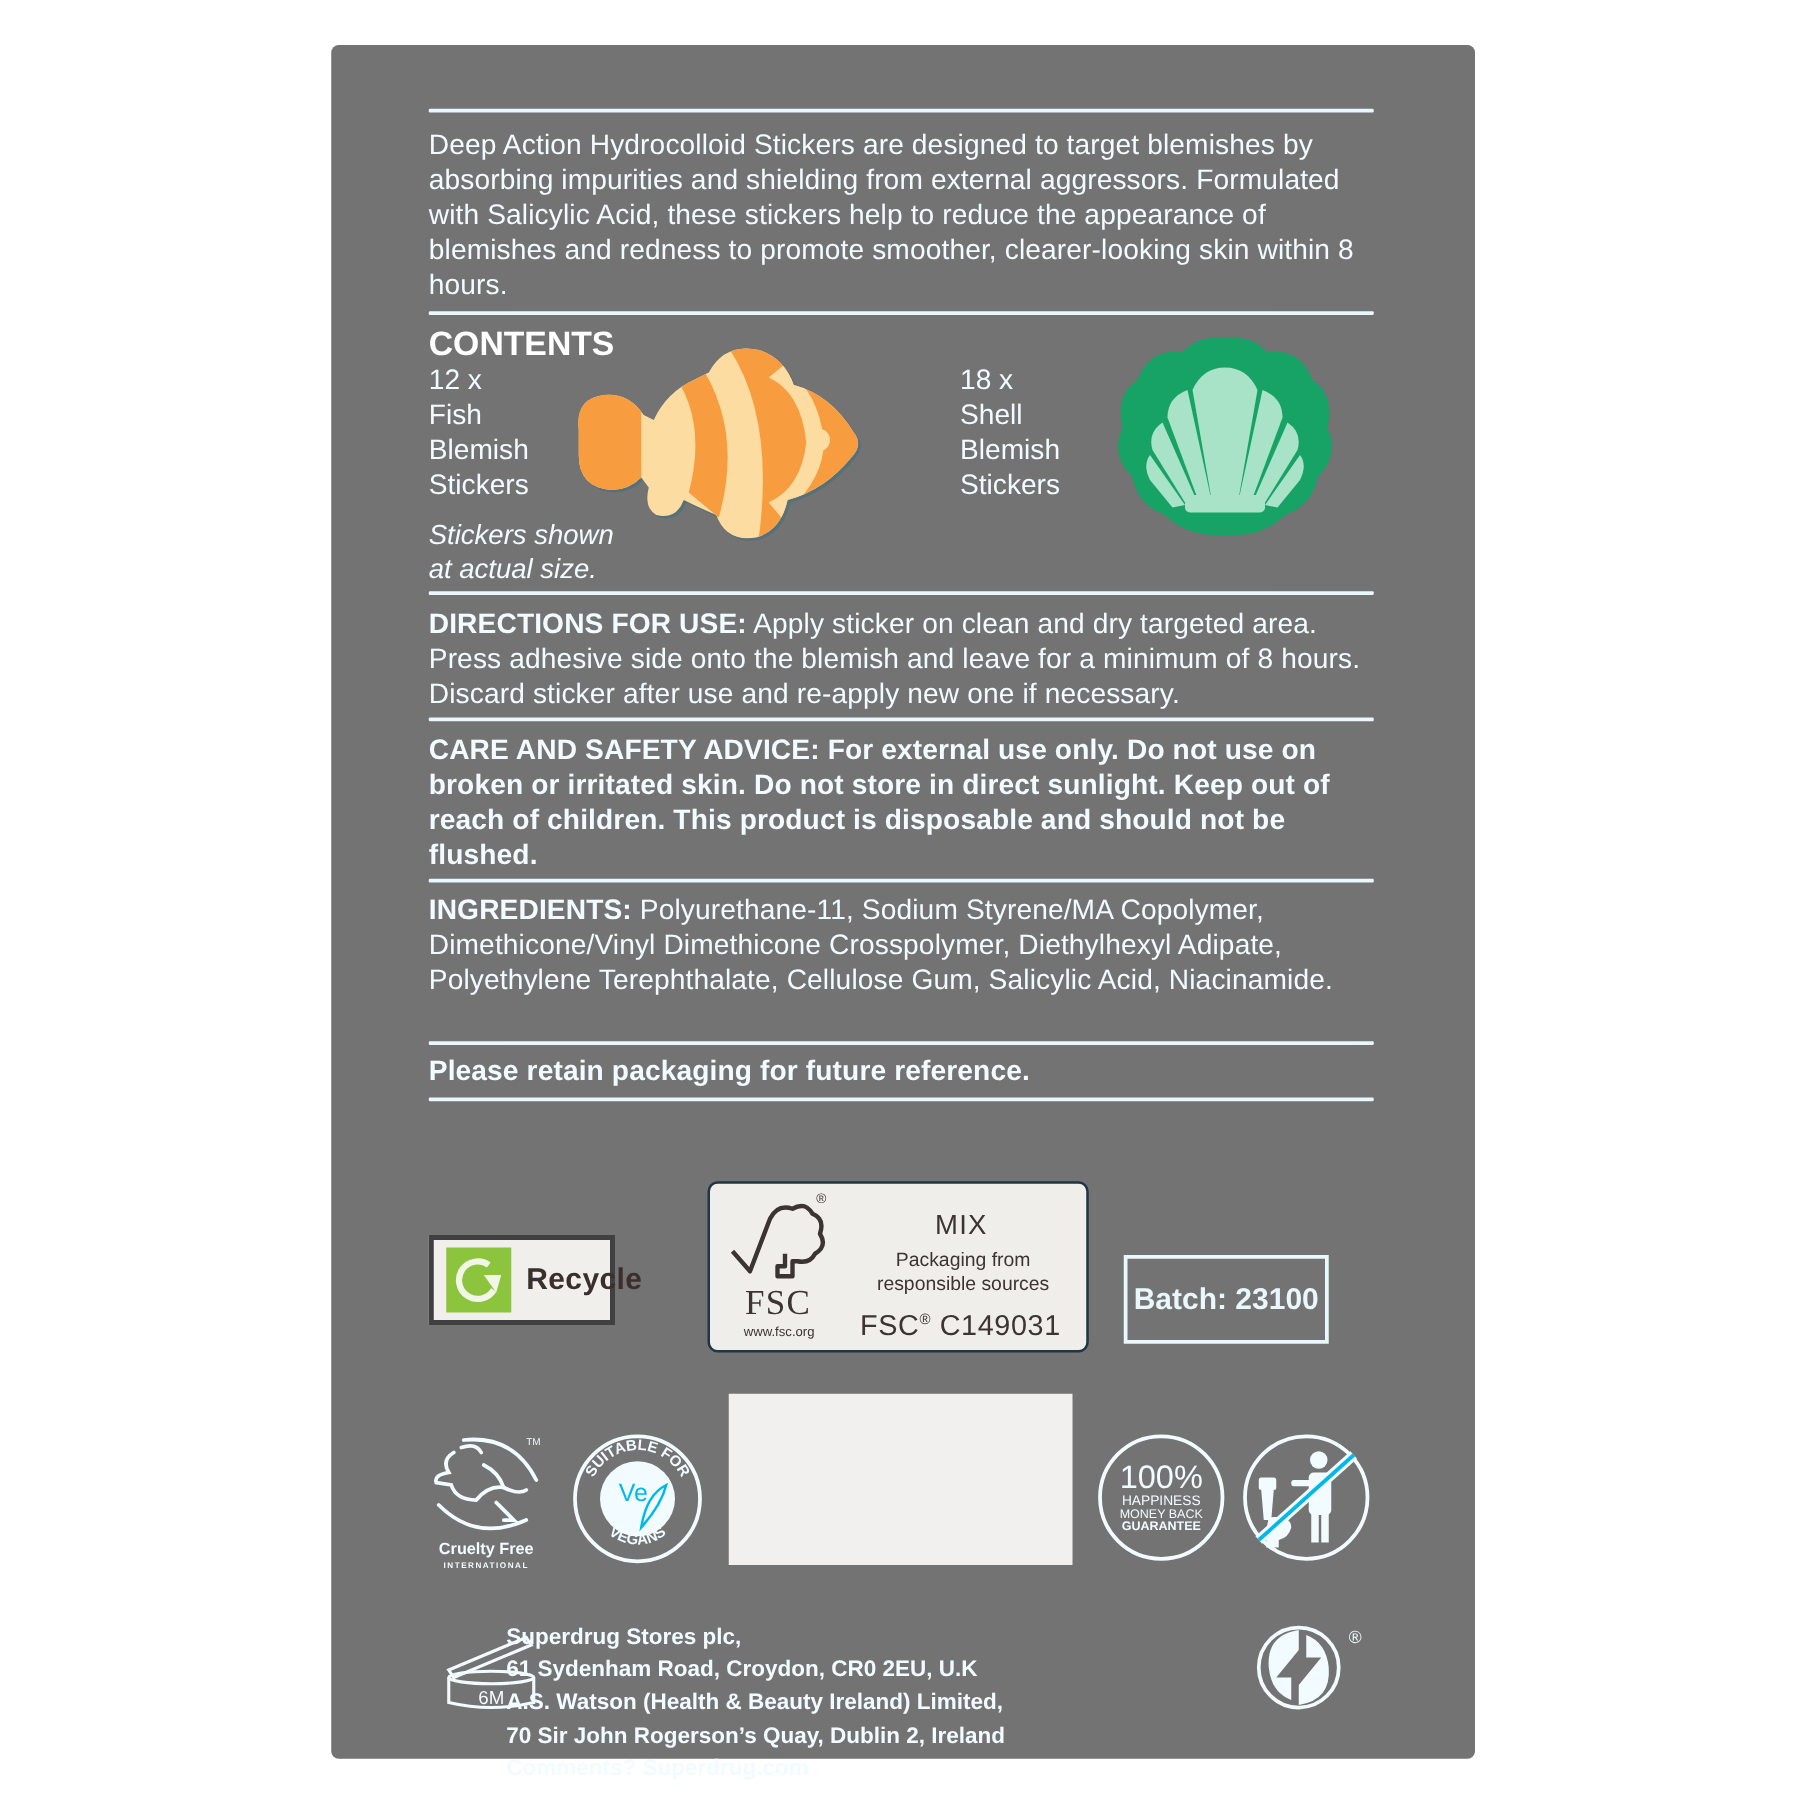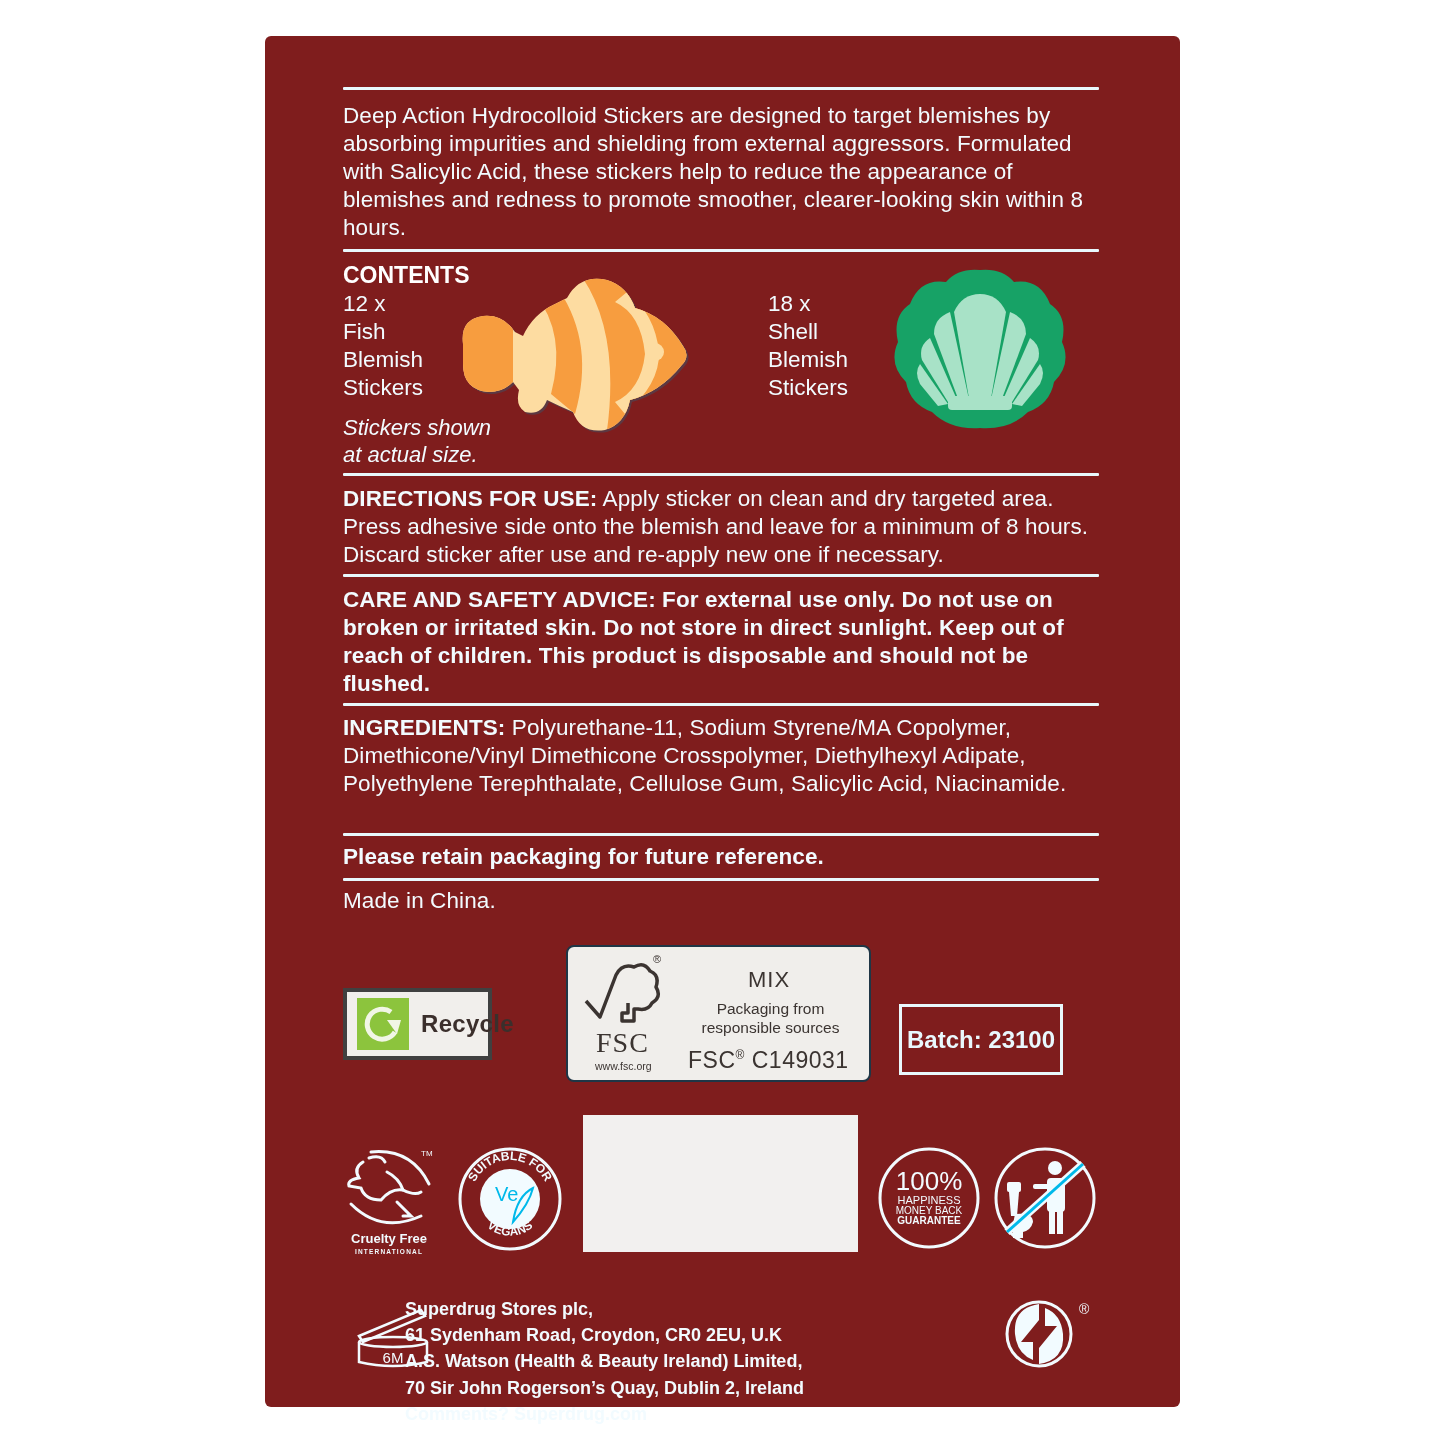--- a/index.html
+++ b/index.html
@@ -1,24 +1,24 @@
 <!DOCTYPE html>
 <html><head>
 <meta charset="utf-8">
 <style>
   html, body { margin:0; padding:0; background:#ffffff; }
   body { width:1445px; height:1445px; position:relative; overflow:hidden;
          font-family:"Liberation Sans", "DejaVu Sans", sans-serif; }
   .panel { position:absolute; left:265px; top:36px; width:915px; height:1371px;
-           background:#7f1d1d; border-radius:6px; color:#ffffff; }
+           background:#737373; border-radius:6px; color:#ffffff; }
   .rule { position:absolute; left:78px; width:756px; height:3px; background:#e8f8fd; border-radius:1px; }
   .txt { position:absolute; left:78px; width:770px; font-size:22.5px; line-height:28px; color:#f2fbff; letter-spacing:0.1px; }
   .txt b { font-weight:bold; }
   .bold-all { font-weight:bold; }
-  .heading { position:absolute; left:78px; top:225px; font-size:23px; font-weight:bold; line-height:28px; }
+  .heading { position:absolute; left:78px; top:225px; font-size:27px; font-weight:bold; line-height:28px; }
   .col { position:absolute; font-size:22.5px; line-height:28px; color:#f2fbff; }
   .note { position:absolute; left:78px; top:378px; font-size:22px; line-height:27px; font-style:italic; color:#f2fbff; }
   .sticker { position:absolute; }
   .recycle-box { position:absolute; left:78px; top:952px; width:149px; height:72px; background:#f1efec;
                  border:4px solid #404040; box-sizing:border-box; display:flex; align-items:center; }
   .recycle-mark { width:52px; height:52px; background:#8cc43d; margin-left:10px; position:relative; }
   .recycle-label { color:#3b2f2c; font-weight:bold; font-size:24px; margin-left:12px; letter-spacing:0.3px; }
   .fsc-box { position:absolute; left:301px; top:909px; width:305px; height:137px; background:#f0eeeb;
              border:2px solid #1f3646; border-radius:8px; box-sizing:border-box; color:#3b3431; }
   .fsc-mix { position:absolute; left:180px; top:20px; font-size:22px; letter-spacing:1px; }
@@ -107,21 +107,20 @@
   </div>
   <div class="rule" style="top:667px"></div>
 
   <div class="txt" style="top:678px">
     <b>INGREDIENTS:</b><span> Polyurethane-11, Sodium Styrene/MA Copolymer, Dimethicone/Vinyl Dimethicone Crosspolymer, Diethylhexyl Adipate, Polyethylene Terephthalate, Cellulose Gum, Salicylic Acid, Niacinamide.</span>
   </div>
   <div class="rule" style="top:797px"></div>
 
   <div class="txt bold-all" style="top:807px">Please retain packaging for future reference.</div>
   <div class="rule" style="top:842px"></div>
-  <div class="txt" style="top:851px">Made in China.</div>
 
   <div class="recycle-box">
     <div class="recycle-mark">
       <svg width="52" height="52" viewBox="0 0 52 52">
         <path d="M34,14 A15,15 0 1 0 38,34" fill="none" stroke="#f1f6e6" stroke-width="5"></path>
         <path d="M30,22 L44,22 L40,36 Z" fill="#f1f6e6"></path>
       </svg>
     </div>
     <span class="recycle-label">Recycle</span>
   </div>

